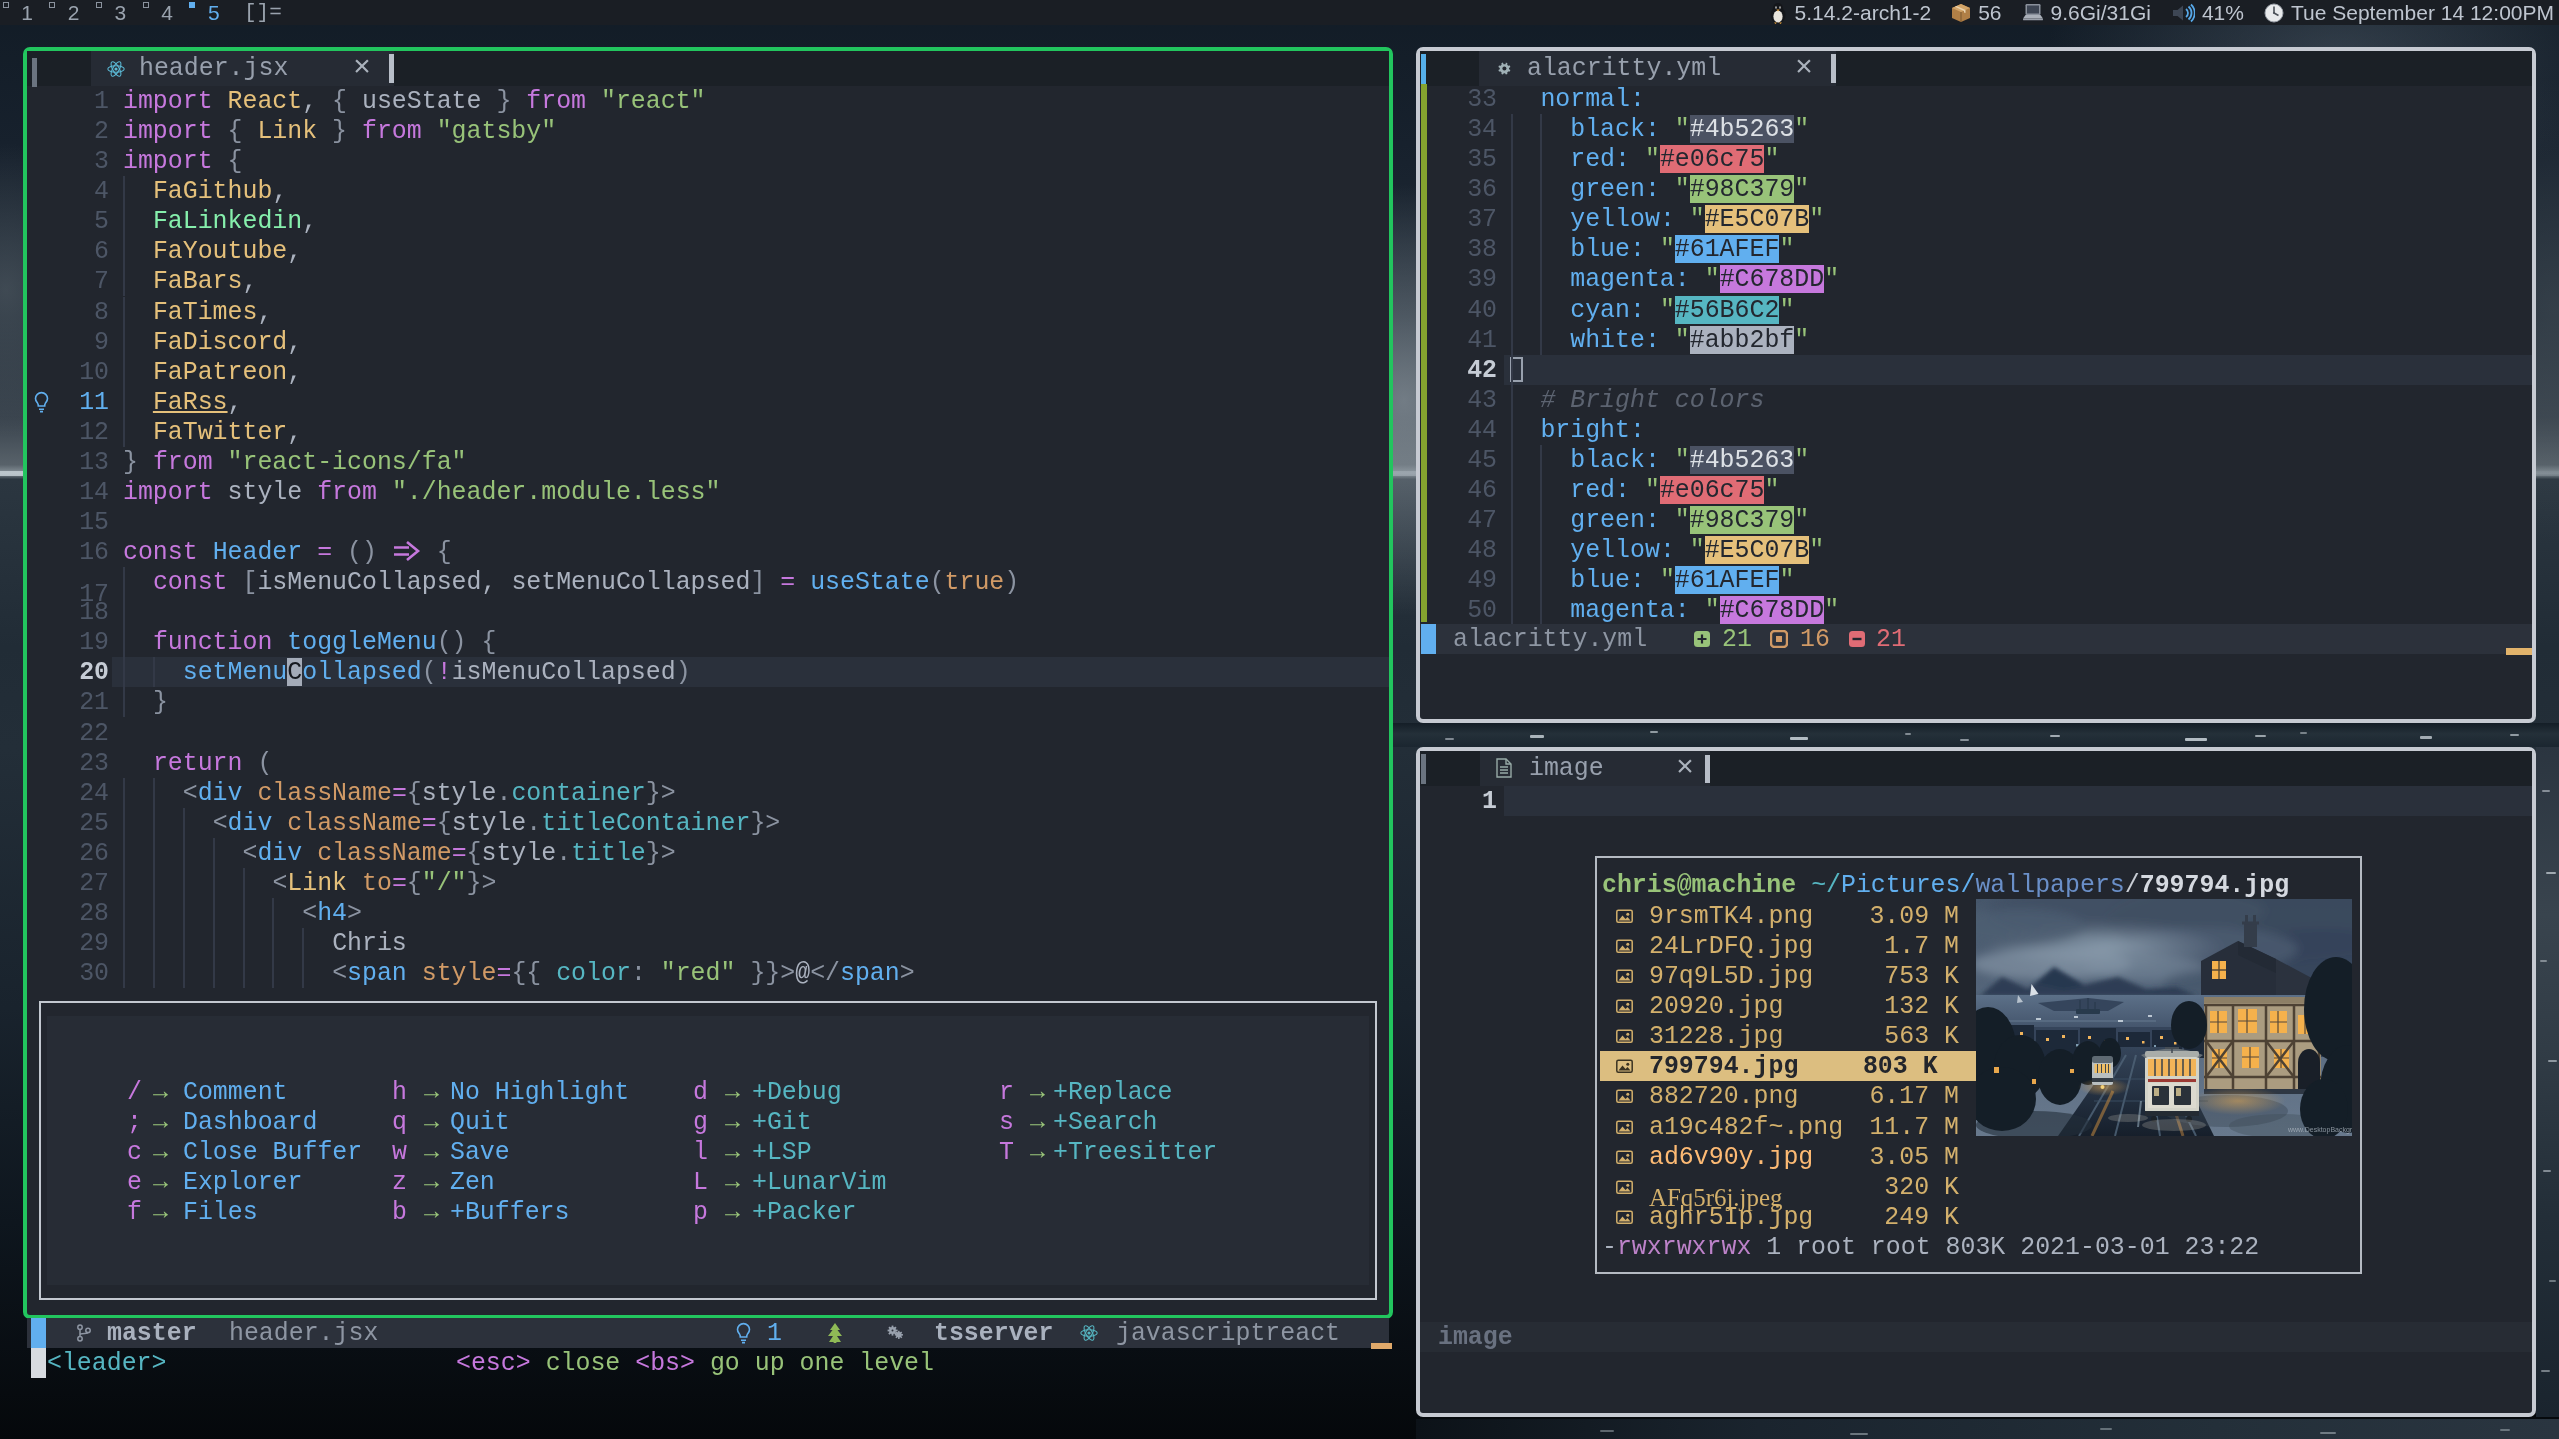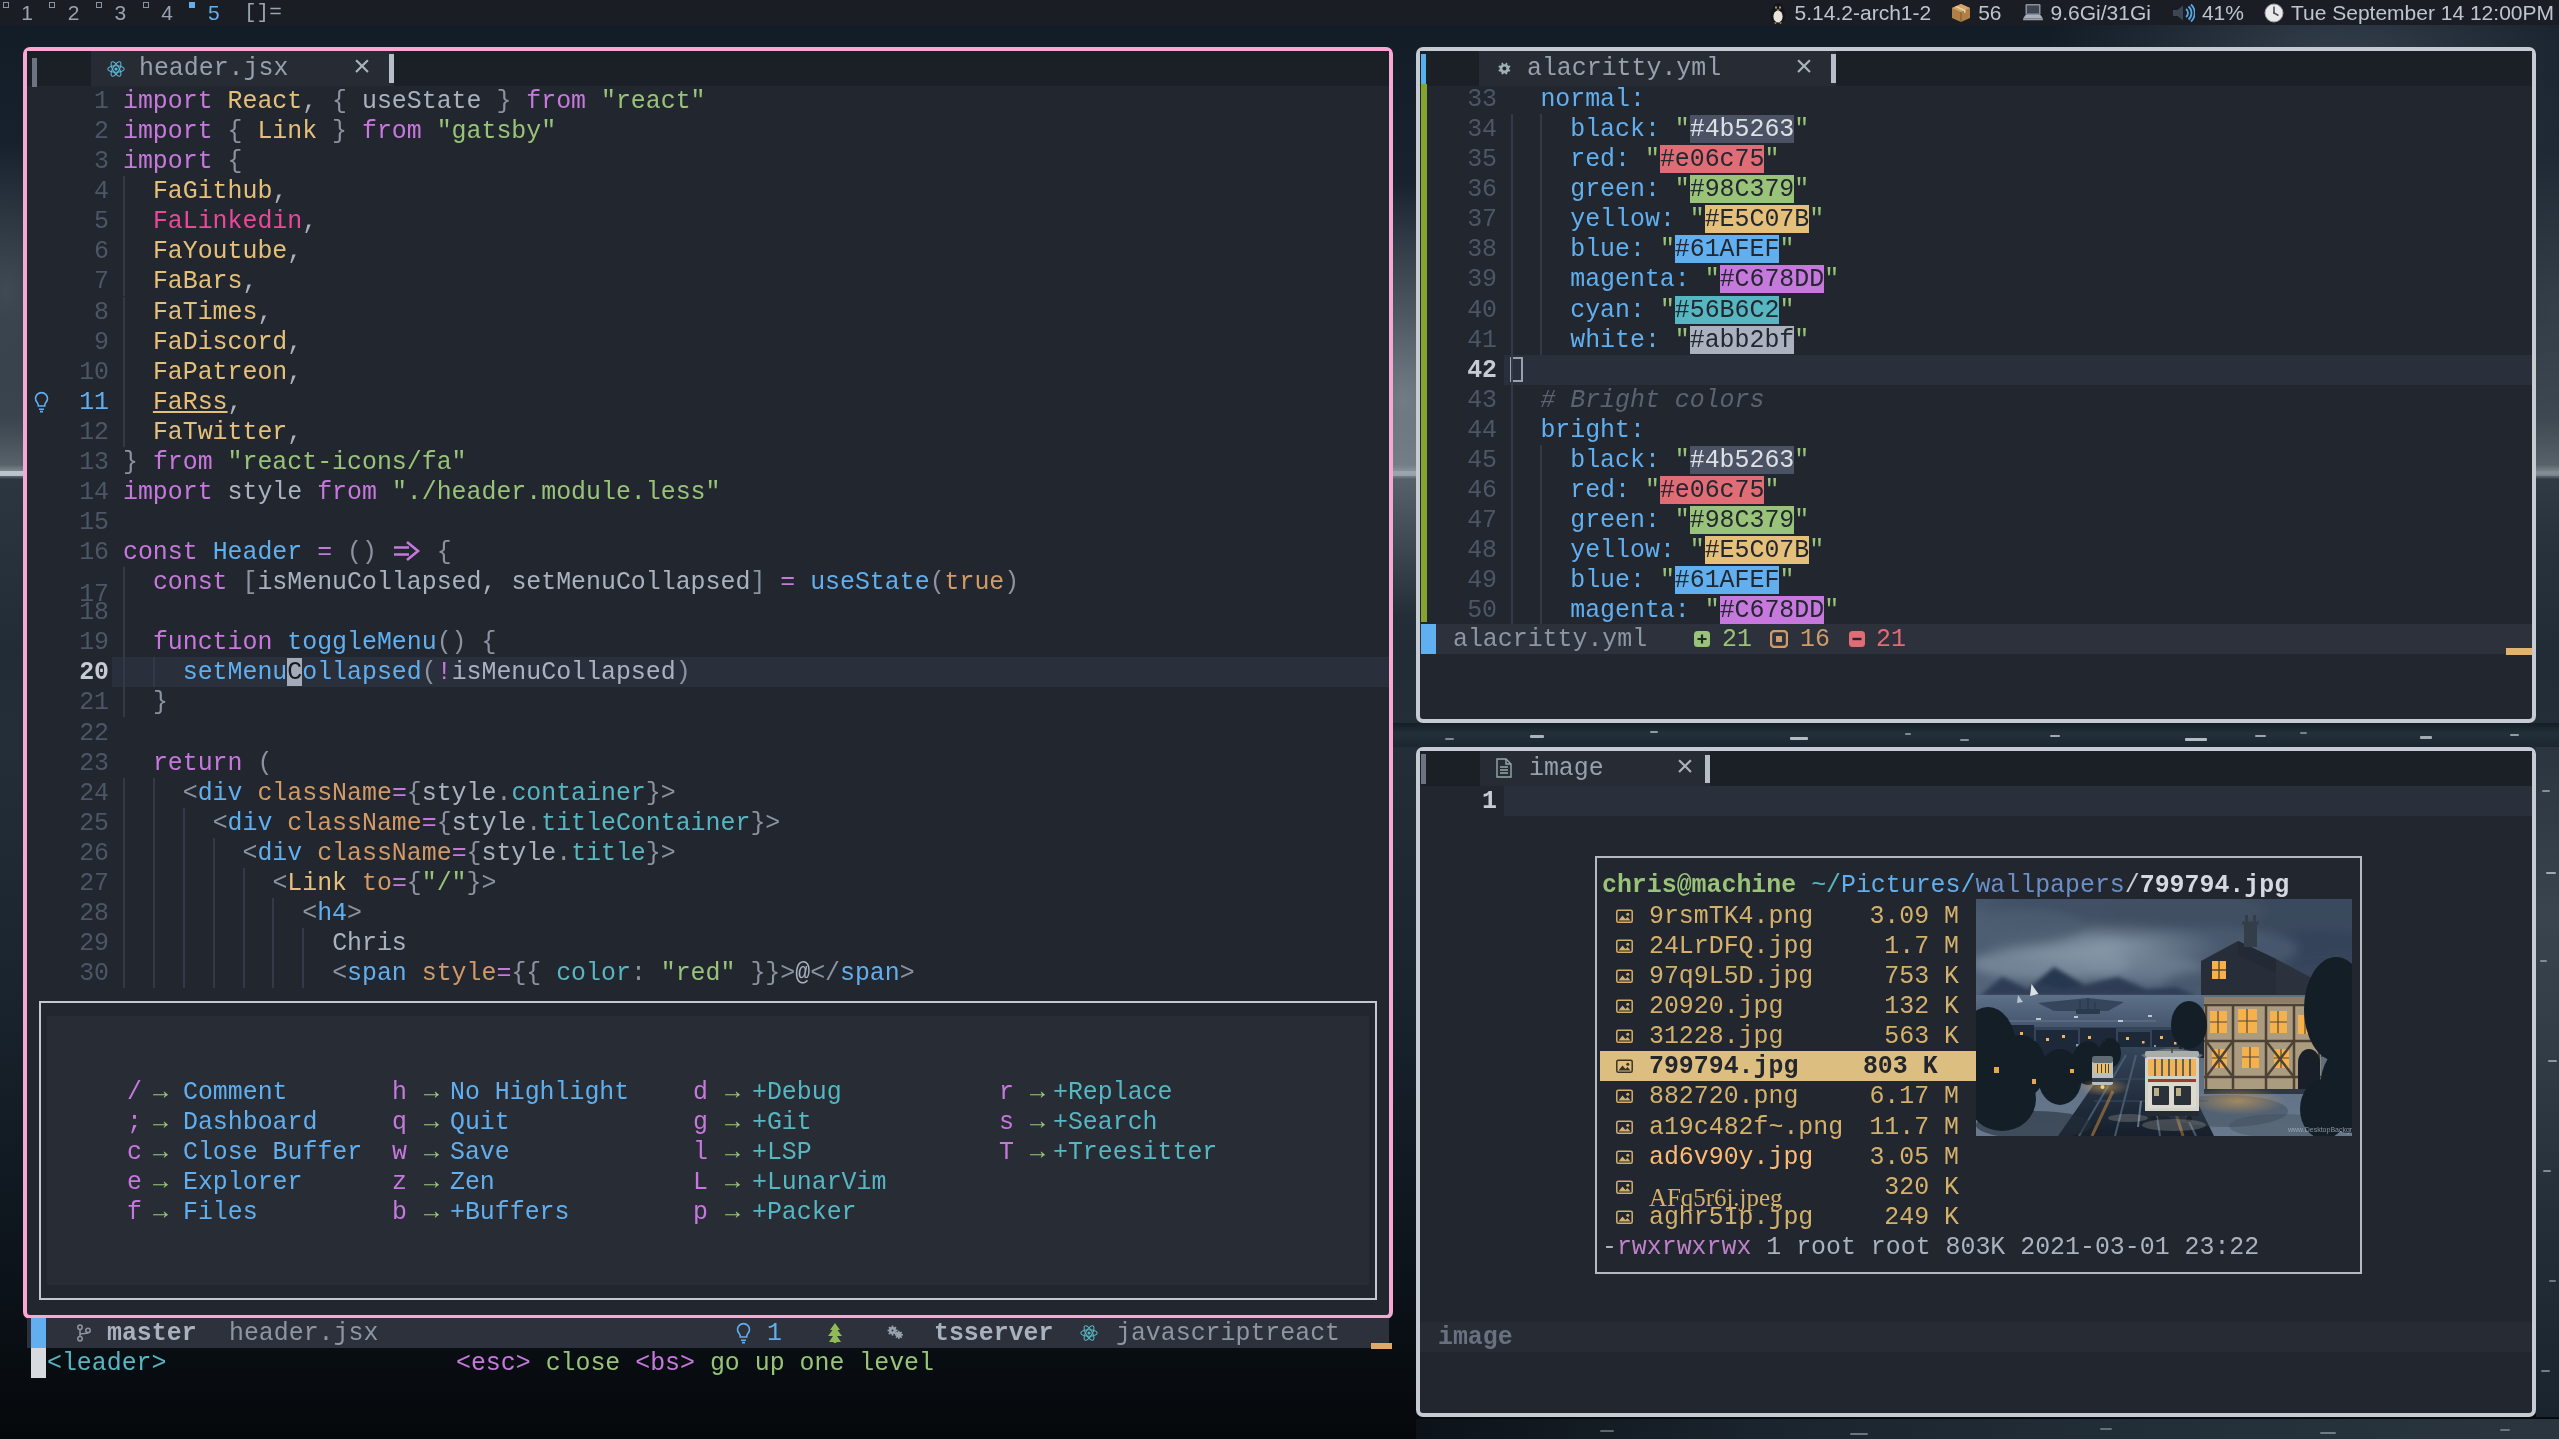--- a/index.html
+++ b/index.html
@@ -115,21 +115,21 @@
         <svg width="20" height="20" viewBox="0 0 20 20" style="">
           <circle cx="10" cy="10" r="9" fill="#e8eaec" stroke="#9aa0a8" stroke-width="1"></circle>
           <path d="M10 10 V3.5 M10 10 L14.5 12.5" stroke="#4a5058" stroke-width="1.6"></path>
           <circle cx="10" cy="10" r="1.1" fill="#4a5058"></circle>
         </svg>
       </span>
       <span>Tue September 14 12:00PM</span>
 </div>
   </div>
 
-<div class="win" style="left:23px;top:47px;width:1370px;height:1272px;border:4px solid #f9a8d4">
+<div class="win" style="left:23px;top:47px;width:1370px;height:1272px;border:4px solid #22c55e">
 <div class="abs" style="left:0;top:0;width:1362px;height:35px;background:#1b2026"></div>
 <div class="abs" style="left:64px;top:0;width:303px;height:35px;background:#262b34"></div>
 <div class="abs" style="left:5px;top:7px;width:5px;height:29px;background:#6b7480"></div>
 <div class="abs" style="left:80px;top:9px"><svg width="18" height="18" viewBox="0 0 18 18" style="">
         <g stroke="#5bb8d4" stroke-width="1.1" fill="none">
           <ellipse cx="9" cy="9" rx="8.2" ry="3.2"></ellipse>
           <ellipse cx="9" cy="9" rx="8.2" ry="3.2" transform="rotate(60 9 9)"></ellipse>
           <ellipse cx="9" cy="9" rx="8.2" ry="3.2" transform="rotate(120 9 9)"></ellipse>
         </g>
         <circle cx="9" cy="9" r="1.6" fill="#5bb8d4"></circle>
@@ -142,21 +142,21 @@
 <pre class="abs" style="left:96px;top:35.0px"><i style="color:#c678dd">import</i><i style="color:#e5c07b"> React</i><i style="color:#abb2bf">,</i><i style="color:#8b93a1"> { </i><i style="color:#abb2bf">useState</i><i style="color:#8b93a1"> } </i><i style="color:#c678dd">from</i><i style="color:#abb2bf"> </i><i style="color:#98c379">"react"</i></pre>
 <div class="ln" style="left:22px;top:65.1px;">2</div>
 <pre class="abs" style="left:96px;top:65.1px"><i style="color:#c678dd">import</i><i style="color:#abb2bf"> </i><i style="color:#8b93a1">{ </i><i style="color:#e5c07b">Link</i><i style="color:#8b93a1"> }</i><i style="color:#abb2bf"> </i><i style="color:#c678dd">from</i><i style="color:#abb2bf"> </i><i style="color:#98c379">"gatsby"</i></pre>
 <div class="ln" style="left:22px;top:95.1px;">3</div>
 <pre class="abs" style="left:96px;top:95.1px"><i style="color:#c678dd">import</i><i style="color:#abb2bf"> </i><i style="color:#8b93a1">{</i></pre>
 <div class="ln" style="left:22px;top:125.2px;">4</div>
 <div class="guide" style="left:96.0px;top:125.2px;height:30px"></div>
 <pre class="abs" style="left:96px;top:125.2px">  <i style="color:#e5c07b">FaGithub</i><i style="color:#abb2bf">,</i></pre>
 <div class="ln" style="left:22px;top:155.3px;">5</div>
 <div class="guide" style="left:96.0px;top:155.3px;height:30px"></div>
-<pre class="abs" style="left:96px;top:155.3px">  <i style="color:#ec4899">FaLinkedin</i><i style="color:#abb2bf">,</i></pre>
+<pre class="abs" style="left:96px;top:155.3px">  <i style="color:#86efac">FaLinkedin</i><i style="color:#abb2bf">,</i></pre>
 <div class="ln" style="left:22px;top:185.3px;">6</div>
 <div class="guide" style="left:96.0px;top:185.3px;height:30px"></div>
 <pre class="abs" style="left:96px;top:185.3px">  <i style="color:#e5c07b">FaYoutube</i><i style="color:#abb2bf">,</i></pre>
 <div class="ln" style="left:22px;top:215.4px;">7</div>
 <div class="guide" style="left:96.0px;top:215.4px;height:30px"></div>
 <pre class="abs" style="left:96px;top:215.4px">  <i style="color:#e5c07b">FaBars</i><i style="color:#abb2bf">,</i></pre>
 <div class="ln" style="left:22px;top:245.5px;">8</div>
 <div class="guide" style="left:96.0px;top:245.5px;height:30px"></div>
 <pre class="abs" style="left:96px;top:245.5px">  <i style="color:#e5c07b">FaTimes</i><i style="color:#abb2bf">,</i></pre>
 <div class="ln" style="left:22px;top:275.6px;">9</div>

